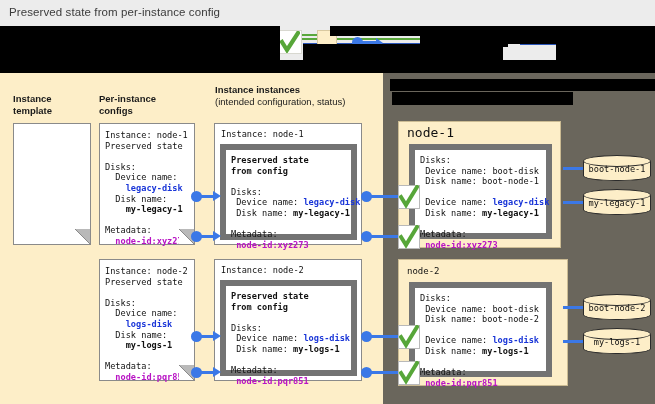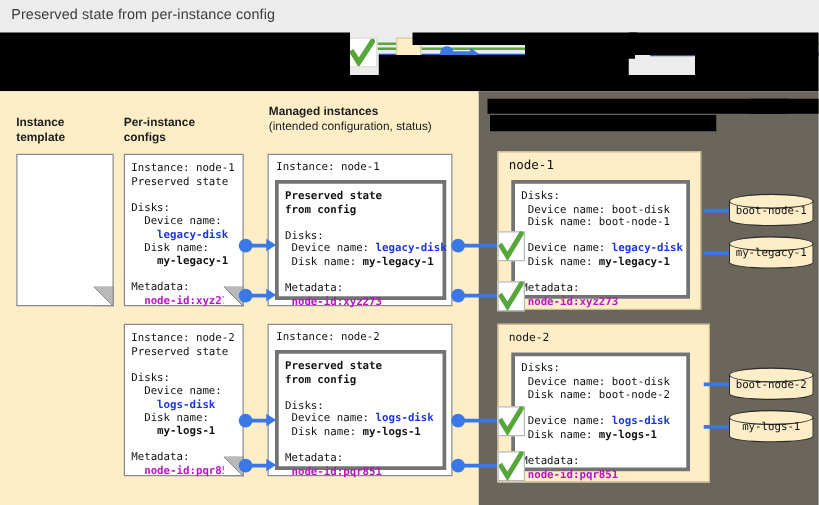--- a/index.html
+++ b/index.html
@@ -83,21 +83,21 @@
   }
   .c-blue{color:#1a36d8;font-weight:bold;}
   .c-purple{color:#b813c4;font-weight:bold;}
   .bold{font-weight:bold;}
 
   
   .card{
     position:absolute;background:#ffffff;border:1px solid #8a8a8a;box-sizing:border-box;
   }
   .inner-card{
-    position:absolute;background:#ffffff;border:3px solid #737373;box-sizing:border-box;
+    position:absolute;background:#ffffff;border:6px solid #737373;box-sizing:border-box;
   }
 
   
   .node-box{
     position:absolute;background:#fdeec8;border:1px solid #cbbb93;box-sizing:border-box;
   }
 
   
   .conn{position:absolute;height:12px;}
   .conn .d{position:absolute;left:0;top:1px;width:11px;height:11px;border-radius:50%;background:#3b78e7;}
@@ -184,21 +184,21 @@
   <div class="panel-left"></div>
 
   <div class="panel-right"></div>
 
   <div class="col-head" style="left:13px;top:93px;">Instance
 template</div>
   <div class="col-head" style="left:99px;top:93px;">Per-instance
 configs</div>
 
   <div class="col-head-mix" style="left:215px;top:84px;">
-    <div style="font-weight:bold;">Managed instances</div>
+    <div style="font-weight:bold;">Instance instances</div>
     <div style="font-weight:normal;">(intended configuration, status)</div>
   </div>
 
   <div class="col-head-mix" style="left:394px;top:84px;color:#fff;">
     <div></div>
     <div></div>
   </div>
   <div class="redact" style="left:390px;top:79px;width:240px;height:12px;"></div>
   <div class="redact" style="left:392px;top:92px;width:181px;height:13px;"></div>
   <div class="redact" style="left:600px;top:79px;width:55px;height:12px;"></div>
@@ -251,21 +251,21 @@
   <div class="conn" style="left:361px;top:190px;width:40px;">
     <div class="d"></div>
       <div class="l" style="width:32px;"></div>
   </div>
   <div class="conn" style="left:361px;top:230px;width:40px;">
     <div class="d"></div>
       <div class="l" style="width:32px;"></div>
   </div>
 
   <div class="node-box" style="left:398px;top:121px;width:163px;height:127px;">
-    <div class="mono" style="position:absolute;left:8px;top:6px;font-size:10px;">node-1</div>
+    <div class="mono" style="position:absolute;left:8px;top:6px;font-size:13px;">node-1</div>
     <div class="inner-card" style="left:10px;top:22px;width:143px;height:95px;">
       <div class="mono" style="position:absolute;left:5px;top:5px;"><span>Disks:</span>
 <span> Device name: boot-disk</span>
 <span> Disk name: boot-node-1</span>
 
 <span> Device name: </span><span class="c-blue">legacy-disk</span>
 <span> Disk name: </span><span class="bold">my-legacy-1</span>
 
 <span>Metadata:</span>
 <span class="c-purple"> node-id:xyz273</span></div>

